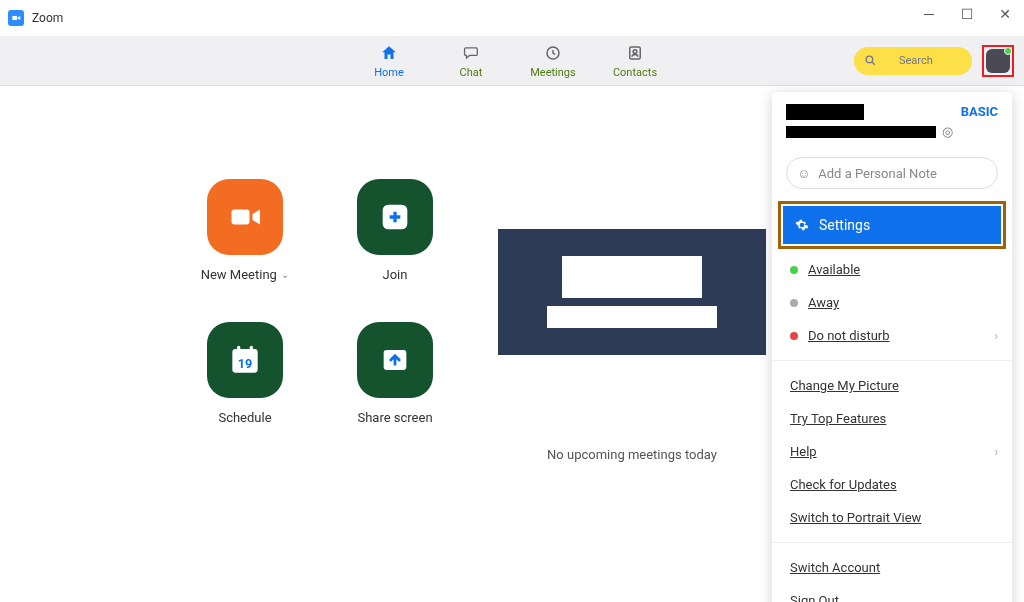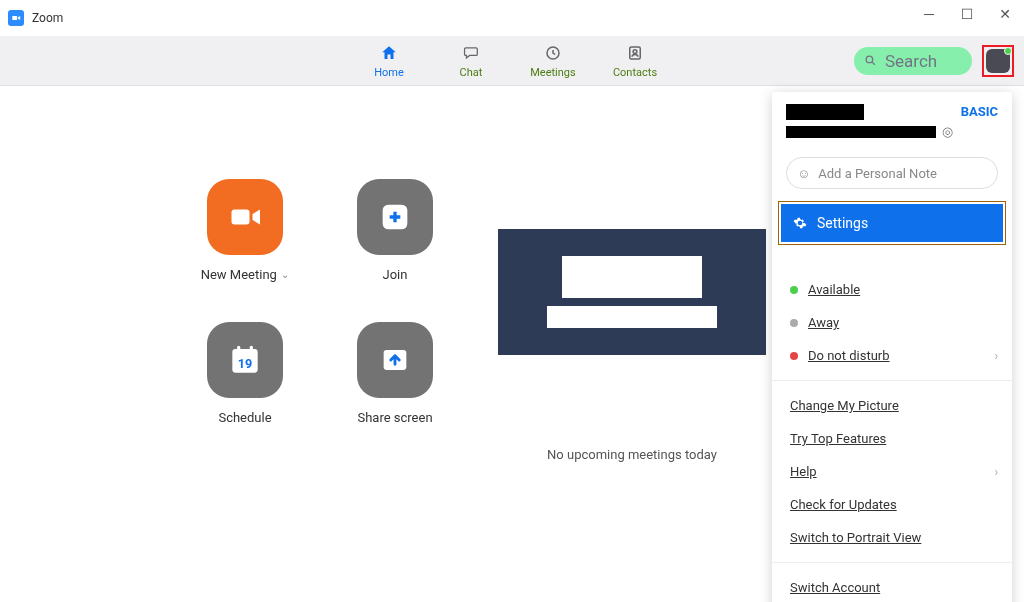--- a/index.html
+++ b/index.html
@@ -92,30 +92,30 @@
       margin-top: 3px;
     }
     .toolbar-right {
       position: absolute;
       right: 10px;
       display: flex;
       align-items: center;
       gap: 10px;
     }
     .search-box {
-      background: #86efac;
+      background: #fde047;
       border-radius: 14px;
       height: 28px;
       width: 118px;
       display: flex;
       align-items: center;
       padding: 0 10px;
       color: #747487;
-      font-size: 17px;
-      gap: 8px;
+      font-size: 11px;
+      gap: 22px;
     }
     .avatar-wrap {
       border: 2px solid #ed1c24;
       padding: 2px;
       position: relative;
     }
     .avatar {
       width: 24px;
       height: 24px;
       border-radius: 6px;
@@ -158,21 +158,21 @@
     .action-btn {
       width: 76px;
       height: 76px;
       border-radius: 22px;
       display: flex;
       align-items: center;
       justify-content: center;
       color: #fff;
     }
     .action-btn.orange { background: #F26D21; }
-    .action-btn.blue { background: #737373; }
+    .action-btn.blue { background: #14532d; }
     .action-label-row {
       display: flex;
       align-items: center;
       gap: 4px;
       font-size: 13px;
       color: #333;
     }
     .chev {
       font-size: 10px;
       color: #888;
@@ -256,22 +256,22 @@
       border-radius: 16px;
       height: 32px;
       display: flex;
       align-items: center;
       padding: 0 10px;
       gap: 8px;
       color: #888;
       font-size: 13px;
     }
     .dd-settings-wrap {
-      margin: 4px 6px 24px;
-      border: 1px solid #a16207;
+      margin: 4px 6px 0;
+      border: 3px solid #a16207;
       padding: 2px;
     }
     .dd-settings {
       background: #0E71EB;
       color: #fff;
       height: 38px;
       display: flex;
       align-items: center;
       padding: 0 12px;
       gap: 10px;

